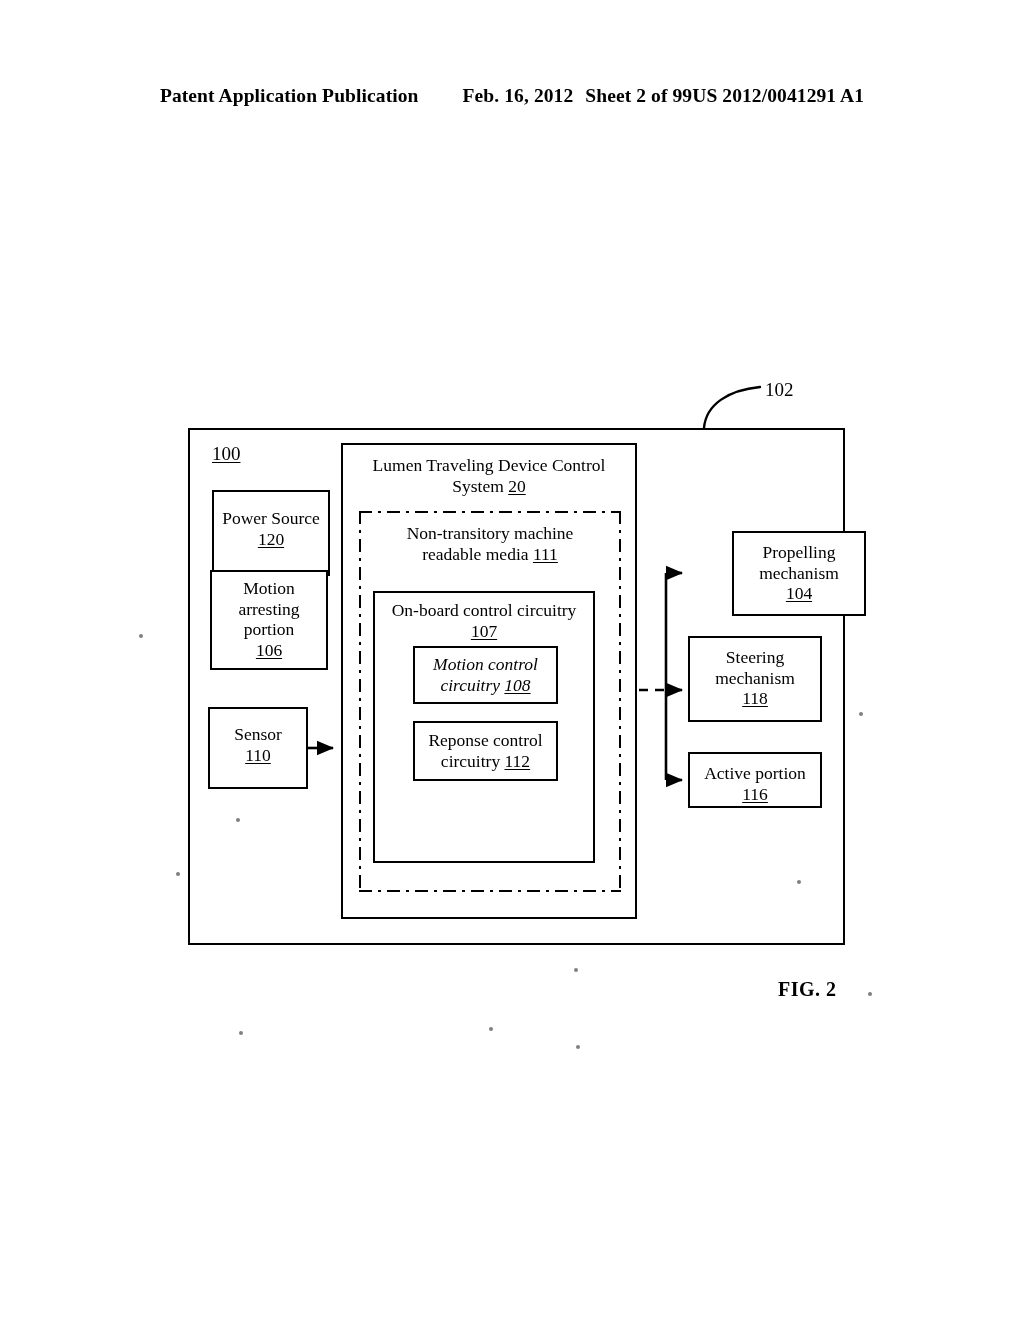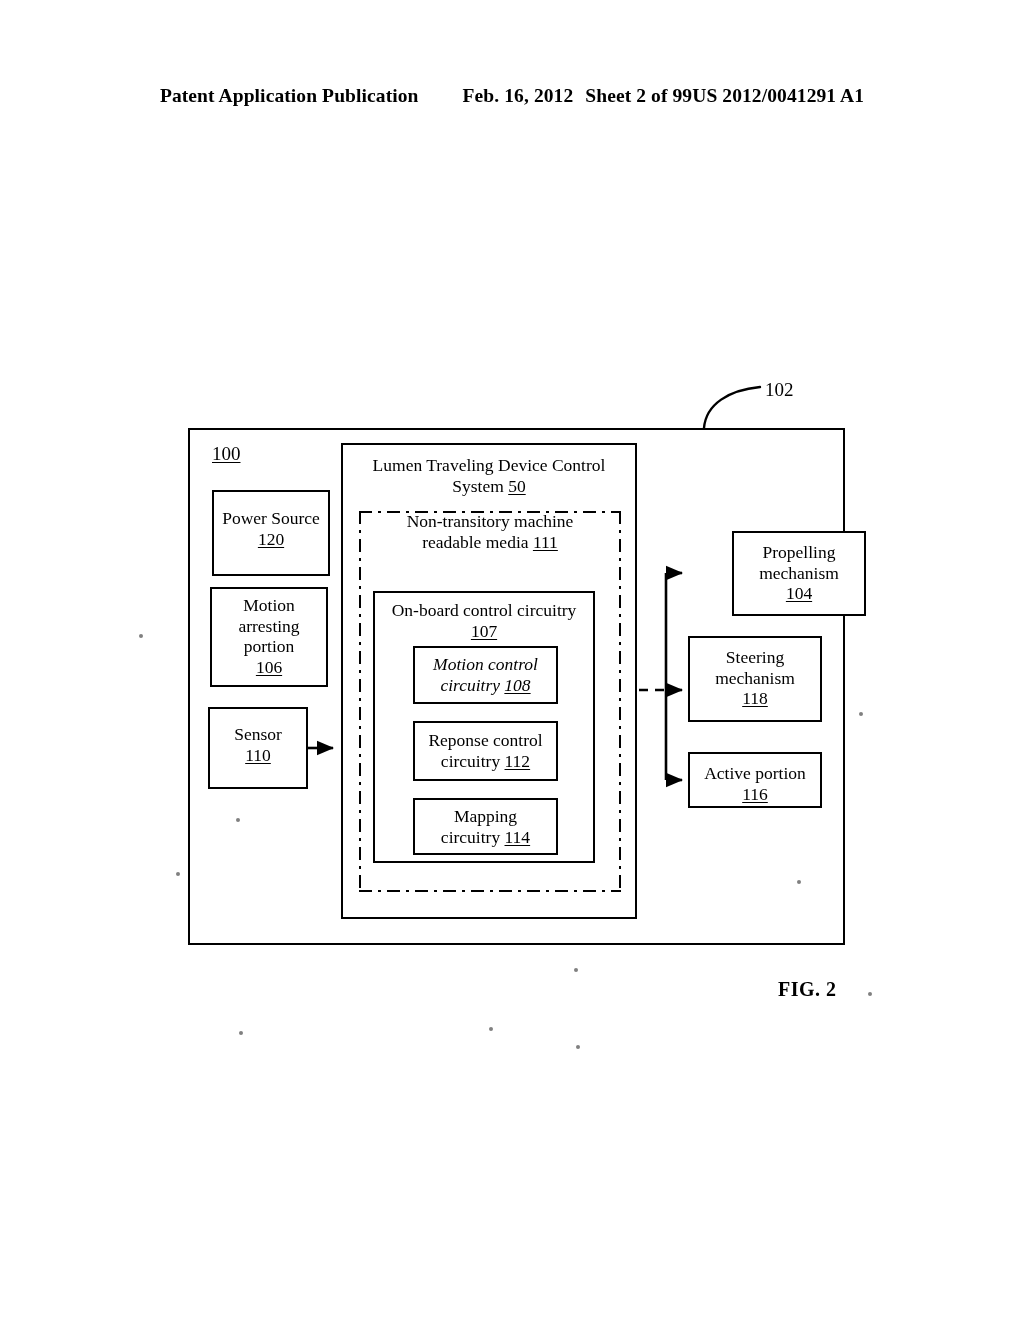--- a/index.html
+++ b/index.html
@@ -93,21 +93,21 @@
   
   #label-102 {
     position: absolute;
     left: 765px;
     top: 379px;
     font-size: 19px;
   }
 
   
   #box-power   { left: 212px; top: 490px;  width: 118px; height: 86px; }
-  #box-motion  { left: 210px; top: 587px;  width: 118px; height: 100px; }
+  #box-motion  { left: 210px; top: 570px;  width: 118px; height: 100px; }
   #box-sensor  { left: 208px; top: 707px;  width: 100px; height: 82px; }
 
   
   #box-control-system {
     left: 341px;
     top: 443px;
     width: 296px;
     height: 476px;
   }
   #cs-title {
@@ -147,21 +147,21 @@
     top: 0; height: 100%; width: 2.4px;
     background-image: repeating-linear-gradient(to bottom,
       #000 0px, #000 13px, transparent 13px, transparent 19px,
       #000 19px, #000 22px, transparent 22px, transparent 28px);
   }
   #box-media .dd-left { left: 0; }
   #box-media .dd-right { right: 0; }
   #media-title {
     position: absolute;
     left: 0;
-    top: 0;
+    top: 12px;
     width: 100%;
     text-align: center;
     font-size: 17.5px;
     line-height: 1.2;
     padding: 0 8px;
     box-sizing: border-box;
   }
 
   
   #box-onboard {
@@ -262,21 +262,21 @@
     <div class="box-label" style="top:15px;">
       <span>Sensor</span><br>
       <span class="num-ul">110</span>
     </div>
   </div>
 
   <div class="box" id="box-control-system">
     <div id="cs-title">
       <span>Lumen Traveling Device Control</span><br>
       <span>System</span>
-      <span class="num-ul">50</span>
+      <span class="num-ul">20</span>
     </div>
   </div>
 
   <div id="box-media">
     <div class="dashdot-edge dd-top"></div>
     <div class="dashdot-edge dd-bottom"></div>
     <div class="dashdot-edge dd-left"></div>
     <div class="dashdot-edge dd-right"></div>
     <div id="media-title">
       <span>Non-transitory machine</span><br>
@@ -301,27 +301,20 @@
   </div>
 
   <div class="box" id="box-response">
     <div class="inner-txt">
       <span>Reponse control</span><br>
       <span>circuitry</span>
       <span class="num-ul">112</span>
     </div>
   </div>
 
-  <div class="box" id="box-mapping">
-    <div class="inner-txt">
-      <span>Mapping</span><br>
-      <span>circuitry</span>
-      <span class="num-ul">114</span>
-    </div>
-  </div>
 
   <div class="box" id="box-propelling">
     <div class="box-label" style="top:9px;">
       <span>Propelling</span><br>
       <span>mechanism</span><br>
       <span class="num-ul">104</span>
     </div>
   </div>
 
   <div class="box" id="box-steering">

